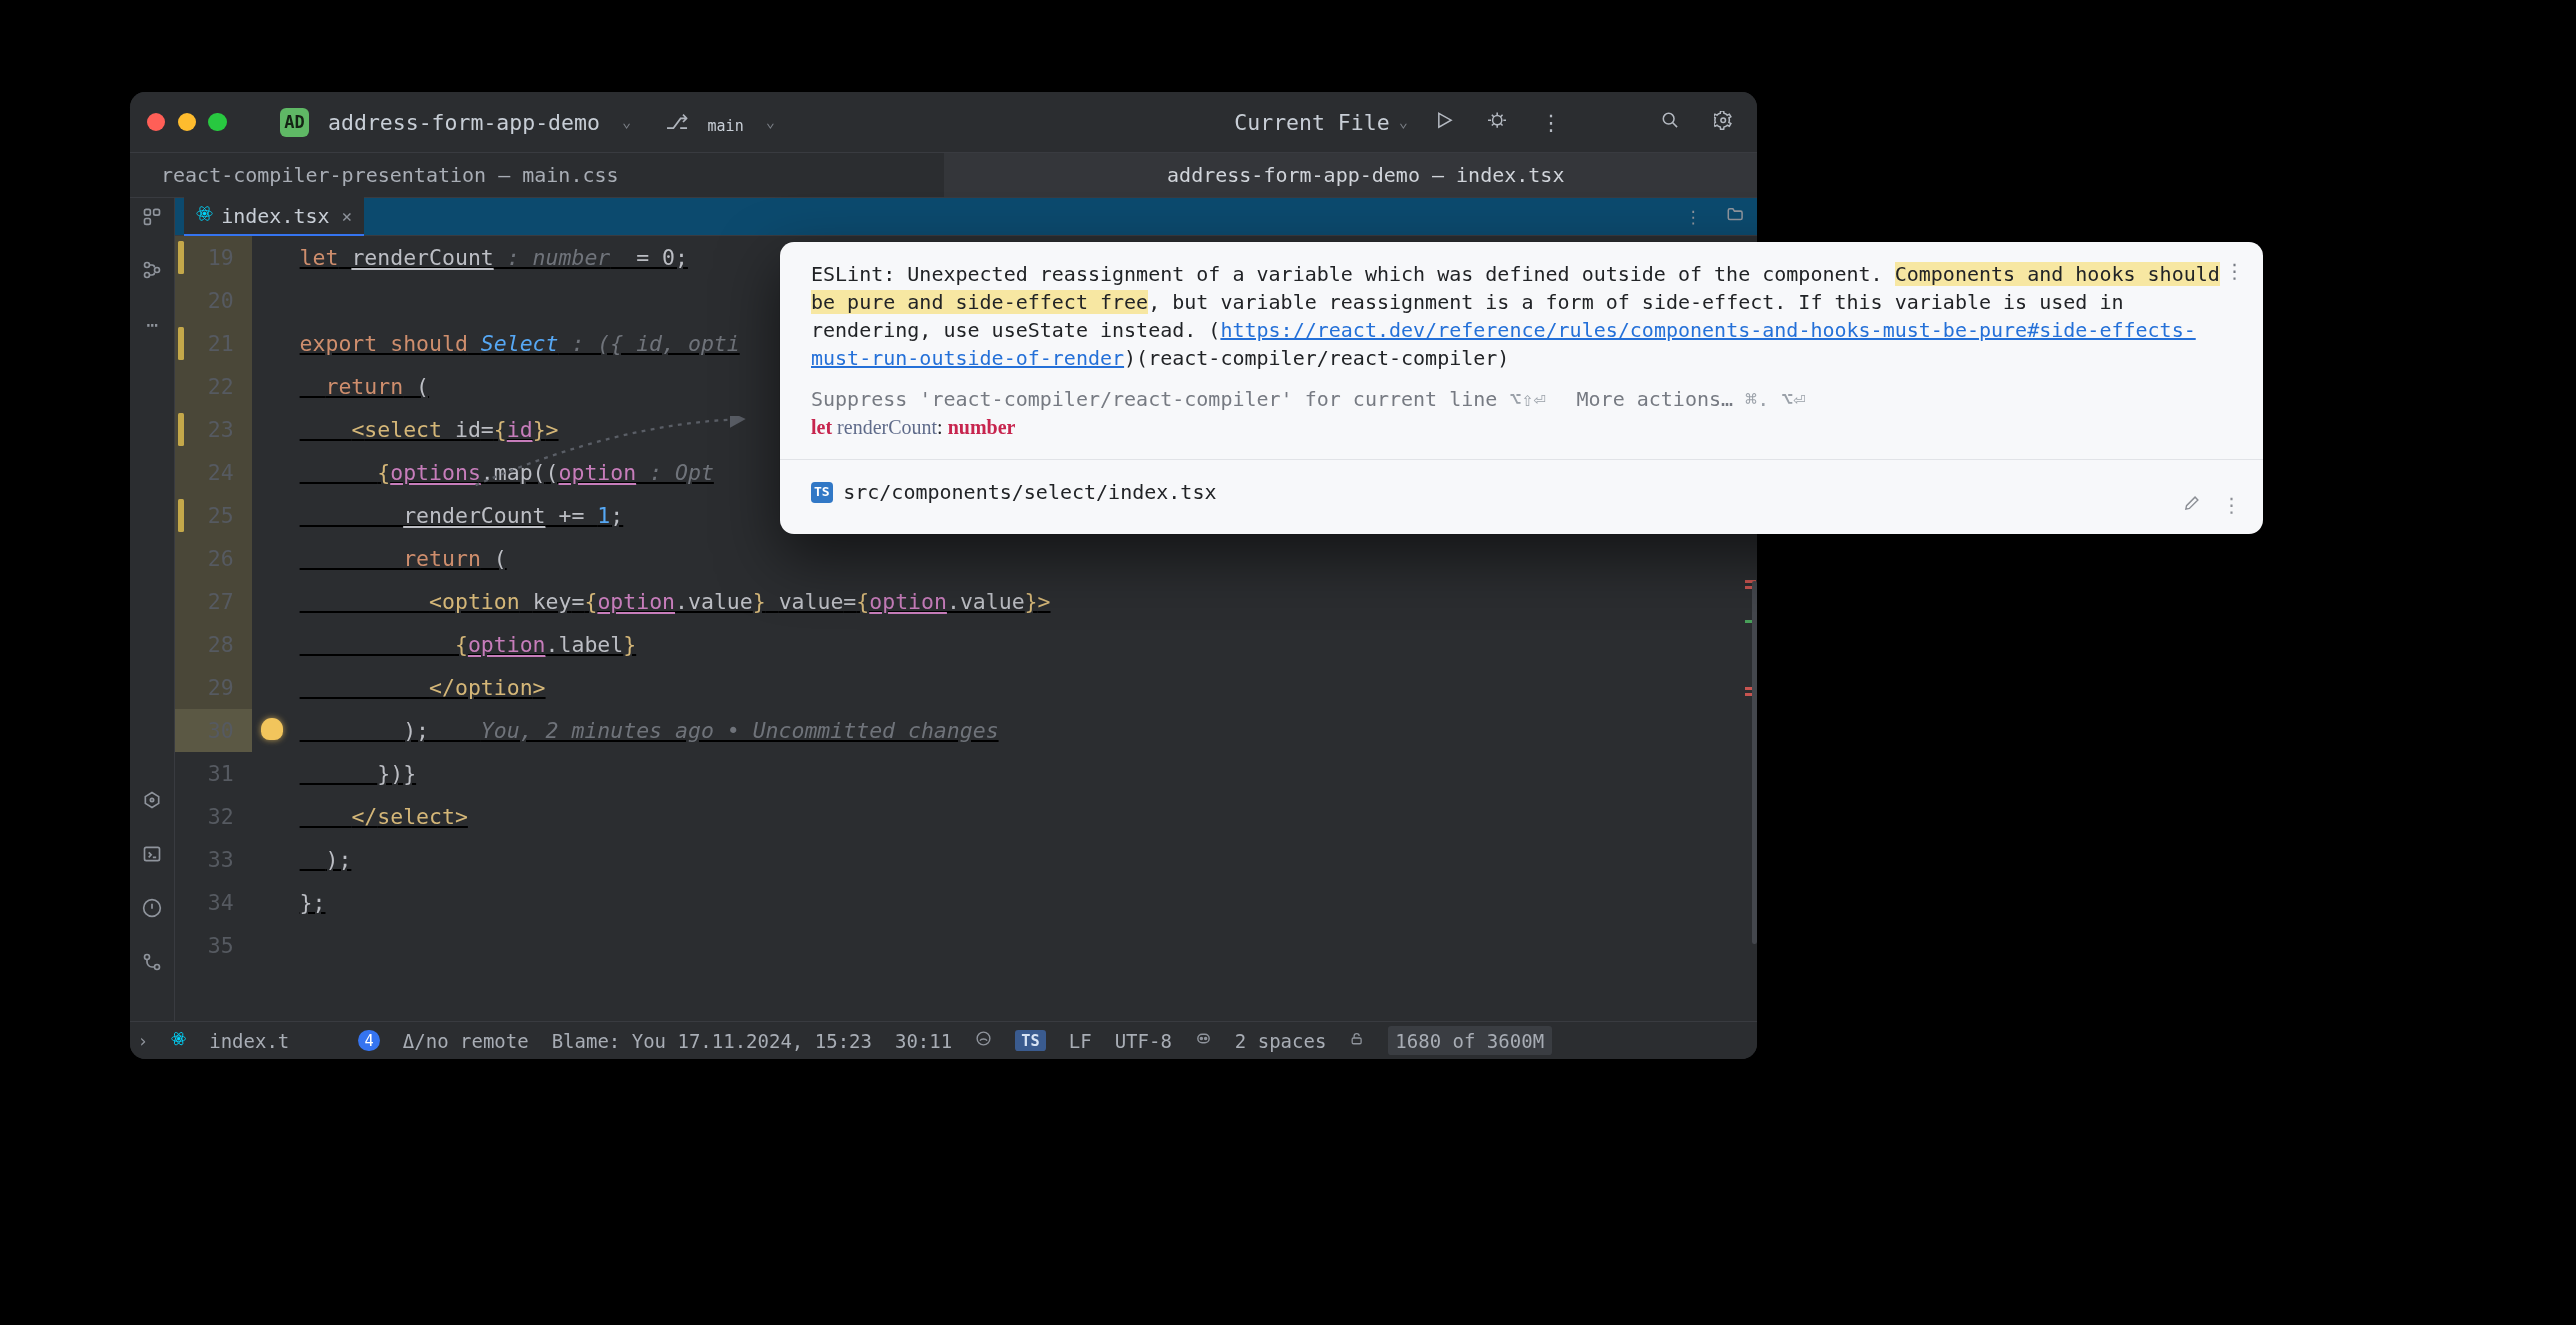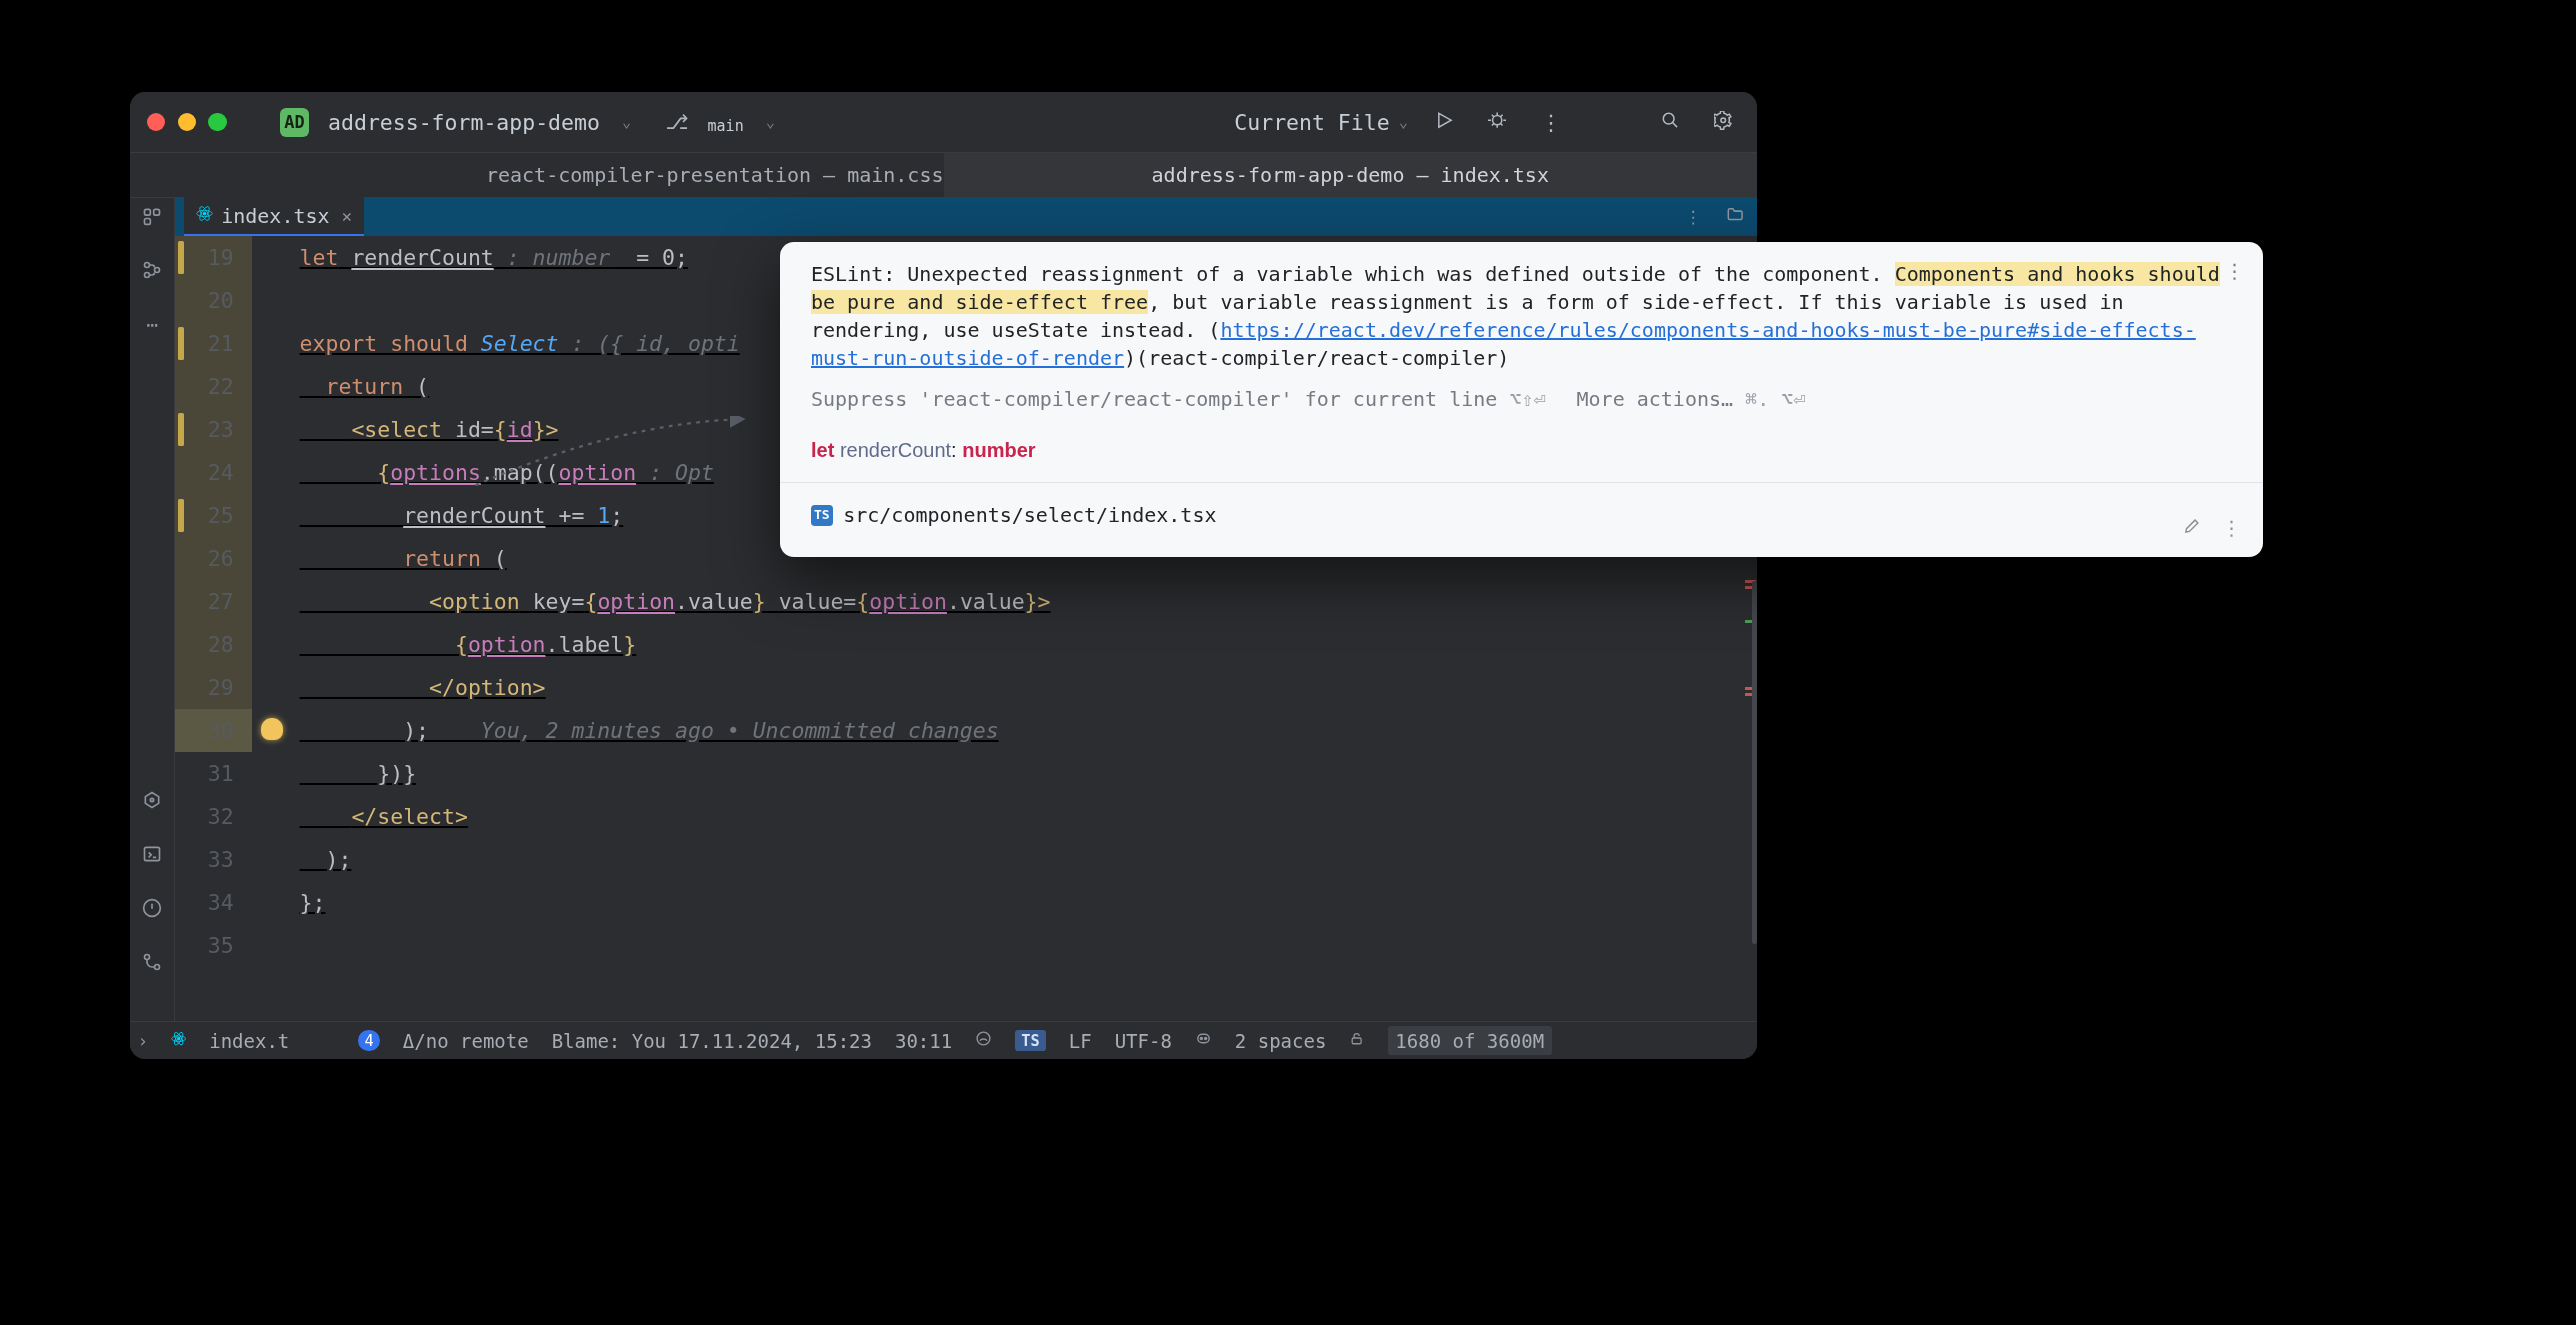--- a/index.html
+++ b/index.html
@@ -56,24 +56,25 @@
 
   .sub-tabs {
     height: 45px;
     background: #2b2d30;
     border-bottom: 0.8px solid #393b40;
     display: flex;
     align-items: center;
   }
   .sub-tab {
     flex: 1;
-    text-align: right;
+    text-align: left;
     color: #a8adb5;
     font-size: 20px;
     font-family: ui-monospace, monospace;
+    padding-left: 31px;
   }
 
   .body-row { display: flex; height: calc(100% - 61px - 45px - 38px); }
   .left-rail {
     width: 45px;
     background: #2b2d30;
     border-right: 0.8px solid #393b40;
     display: flex; flex-direction: column; align-items: center;
     padding-top: 7.7px; gap: 29px;
   }
@@ -203,21 +204,21 @@
     line-height: 28px;
     color: #212326;
     font-family: ui-monospace, "SF Mono", Menlo, Consolas, monospace;
   }
   .pop-kebab { position: absolute; right: 18.4px; top: 15.3px; color: #767a82; cursor: pointer; font-size: 20px; }
   .pop-text .hl { background: #f7e7a2; }
   .pop-text a { color: #2470d8; }
   .pop-actions { margin-top: 12.3px; color: #767a82; display: flex; gap: 31px; flex-wrap: wrap; }
   .pop-actions .act { color: #767a82; cursor: pointer; }
   .pop-actions .act2 { color: #767a82; cursor: pointer; }
-  .pop-code { margin-top: 23px; font-family: Liberation Sans, sans-serif; }
+  .pop-code { font-family: Liberation Serif, serif; }
   .pop-code .kw { color: #c7254e; font-weight: 600; }
   .pop-code .nm { color: #5f6b8a; }
   .pop-code .ty { color: #c7254e; font-weight: 600; }
   .pop-sep { border: none; border-top: 0.8px solid #e1e3e7; margin: 18.4px -24.6px 18.4px -31px; }
   .pop-path-row { display: flex; align-items: center; gap: 10.7px; }
   .ts-badge { width: 21.5px; height: 21.5px; background: #3178c6; color: #fff; font-size: 13px; font-weight: 700;
               display: inline-flex; align-items: center; justify-content: center; border-radius: 3.8px; }
   .pop-foot { position: absolute; right: 21.5px; bottom: 15.3px; display: flex; gap: 21.5px; color: #8c8f95; }
   .pop-foot span { cursor: pointer; }
 </style>

